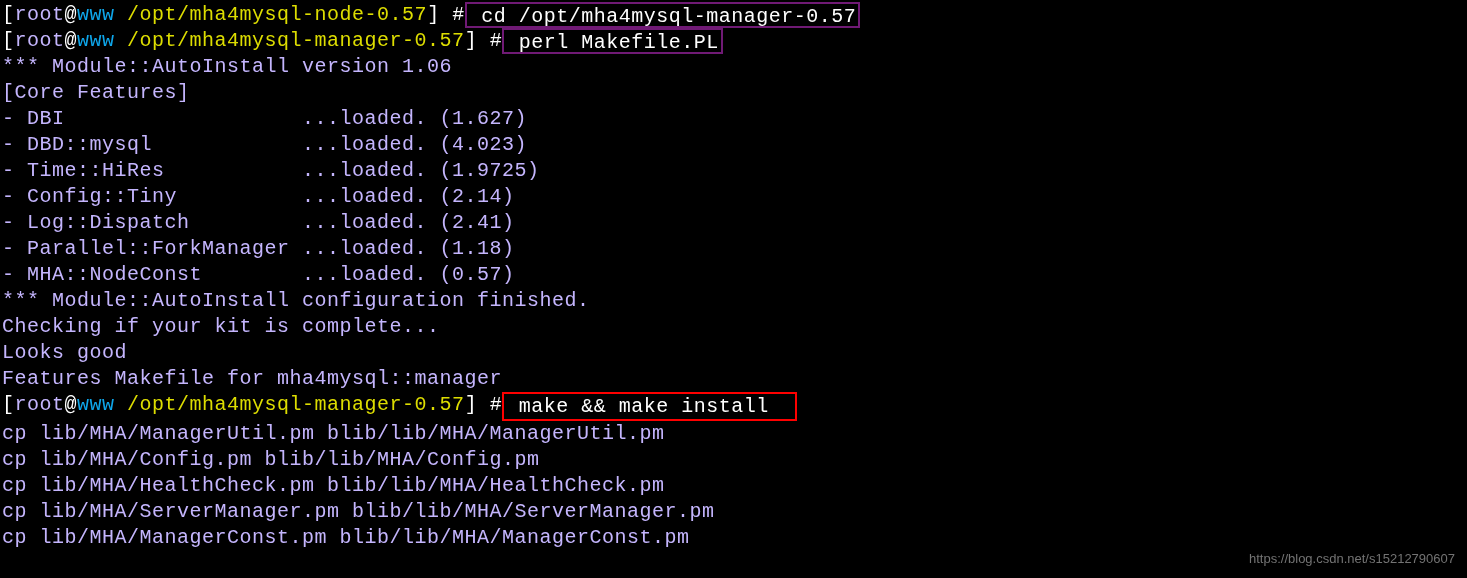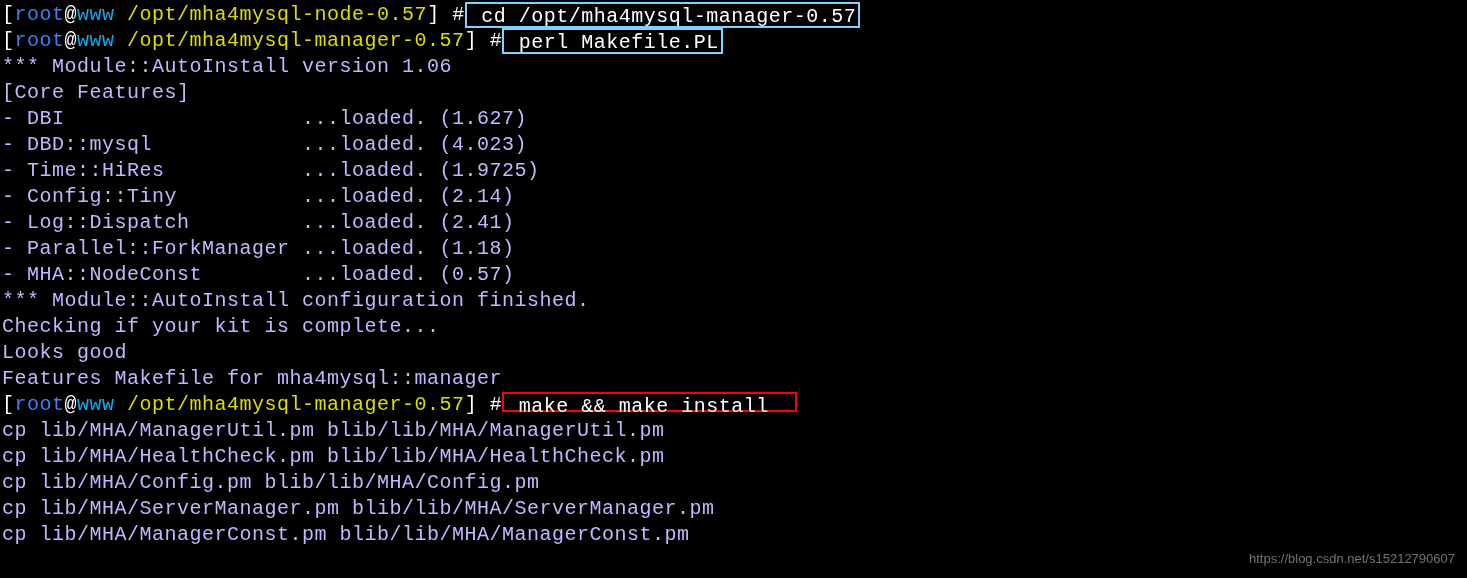--- a/index.html
+++ b/index.html
@@ -21,38 +21,38 @@
     }
     .terminal {
       padding: 2px 2px;
     }
     .line {
       white-space: pre;
       display: flex;
       flex-wrap: nowrap;
     }
     .bracket { color: #ffffff; }
-    .root { color: #3b82f6; text-align: right; }
+    .root { color: #c4b5fd; text-align: right; }
     .at { color: #ffffff; }
     .host { color: #0ea5e9; }
     .path { color: #dddd00; }
     .hash { color: #ffffff; }
     .cmd { color: #ffffff; }
     .output { color: #c4b5fd; }
     .hl {
-      border: 2px solid #7dd3fc;
+      border: 2px solid #701a75;
       padding: 0 2px;
       display: inline-block;
       height: 26px;
     }
     .hl-wider {
       border: 2px solid #ff0000;
       padding: 0 26px 0 2px;
       display: inline-block;
-      height: 20px;
+      height: 29px;
     }
     .watermark {
       position: absolute;
       bottom: 6px;
       right: 12px;
       color: #737373;
       font-size: 13px;
       font-family: Arial, sans-serif;
       letter-spacing: 0;
     }
@@ -77,19 +77,19 @@
   <div class="line output">- Parallel::ForkManager ...loaded. (1.18)</div>
   <div class="line output">- MHA::NodeConst        ...loaded. (0.57)</div>
   <div class="line output">*** Module::AutoInstall configuration finished.</div>
   <div class="line output">Checking if your kit is complete...</div>
   <div class="line output">Looks good</div>
   <div class="line output">Features Makefile for mha4mysql::manager</div>
   <div class="line">
     <span class="bracket">[</span><span class="root">root</span><span class="at">@</span><span class="host">www</span><span class="path"> /opt/mha4mysql-manager-0.57</span><span class="bracket">]</span><span class="hash"> #</span><span class="hl-wider"><span class="cmd"> make &amp;&amp; make install</span></span>
   </div>
   <div class="line output">cp lib/MHA/ManagerUtil.pm blib/lib/MHA/ManagerUtil.pm</div>
+  <div class="line output">cp lib/MHA/Config.pm blib/lib/MHA/Config.pm</div>
   <div class="line output">cp lib/MHA/HealthCheck.pm blib/lib/MHA/HealthCheck.pm</div>
-  <div class="line output">cp lib/MHA/Config.pm blib/lib/MHA/Config.pm</div>
   <div class="line output">cp lib/MHA/ServerManager.pm blib/lib/MHA/ServerManager.pm</div>
   <div class="line output">cp lib/MHA/ManagerConst.pm blib/lib/MHA/ManagerConst.pm</div>
 </div>
 
 <div class="watermark">https://blog.csdn.net/s15212790607</div>
 
 </body></html>

